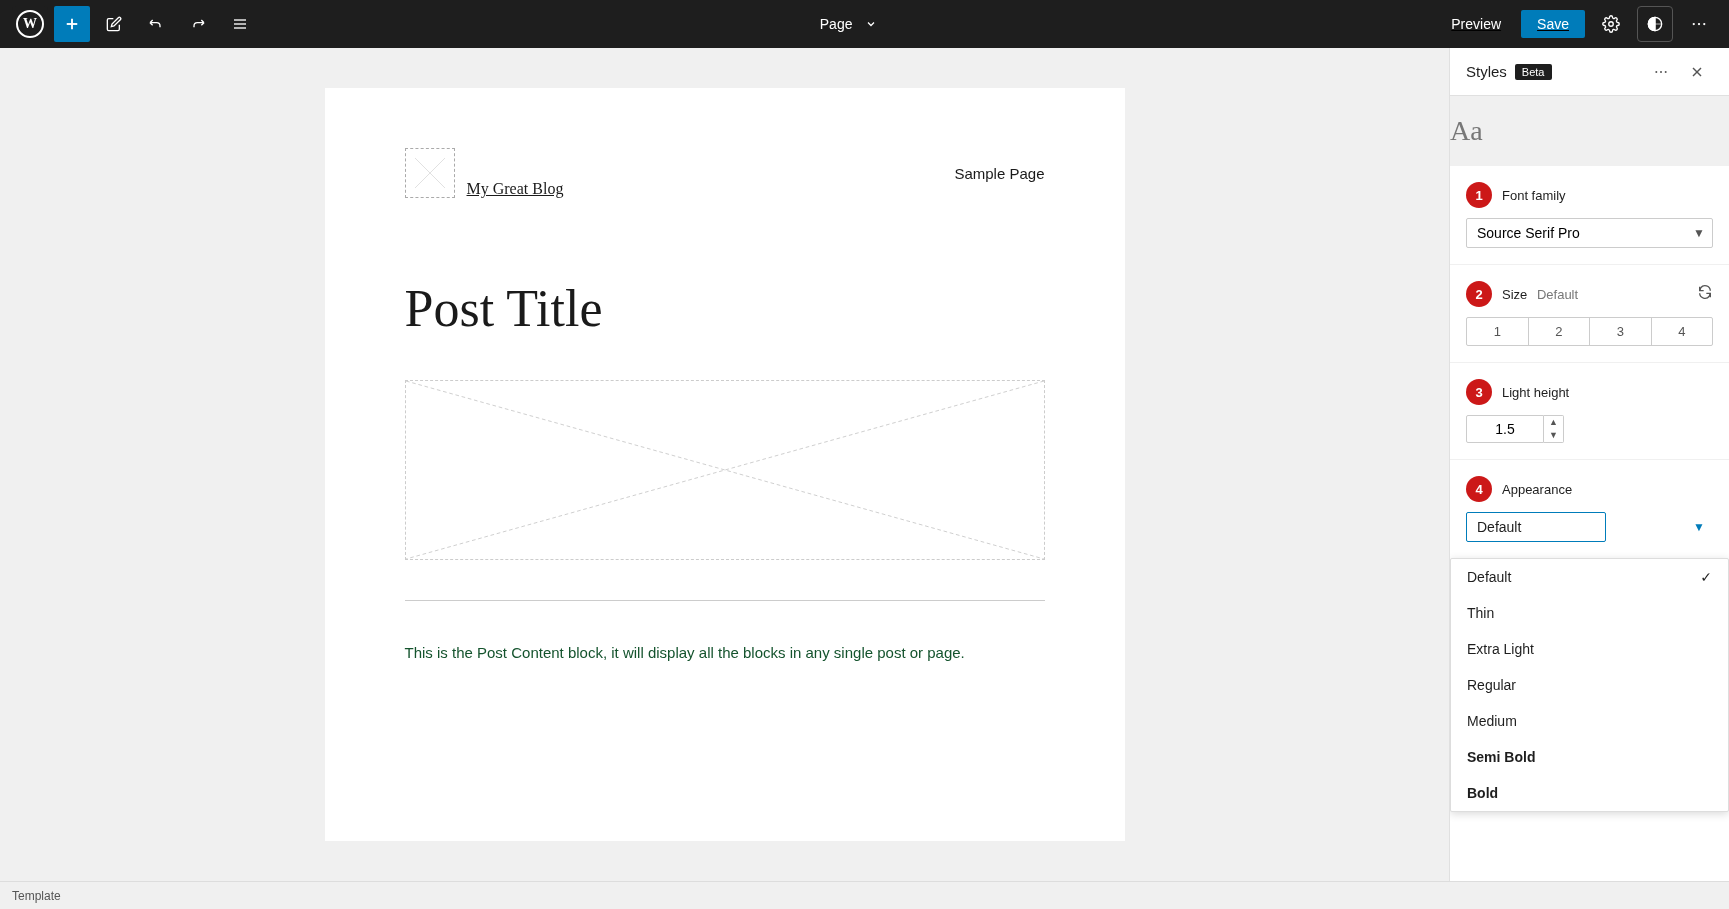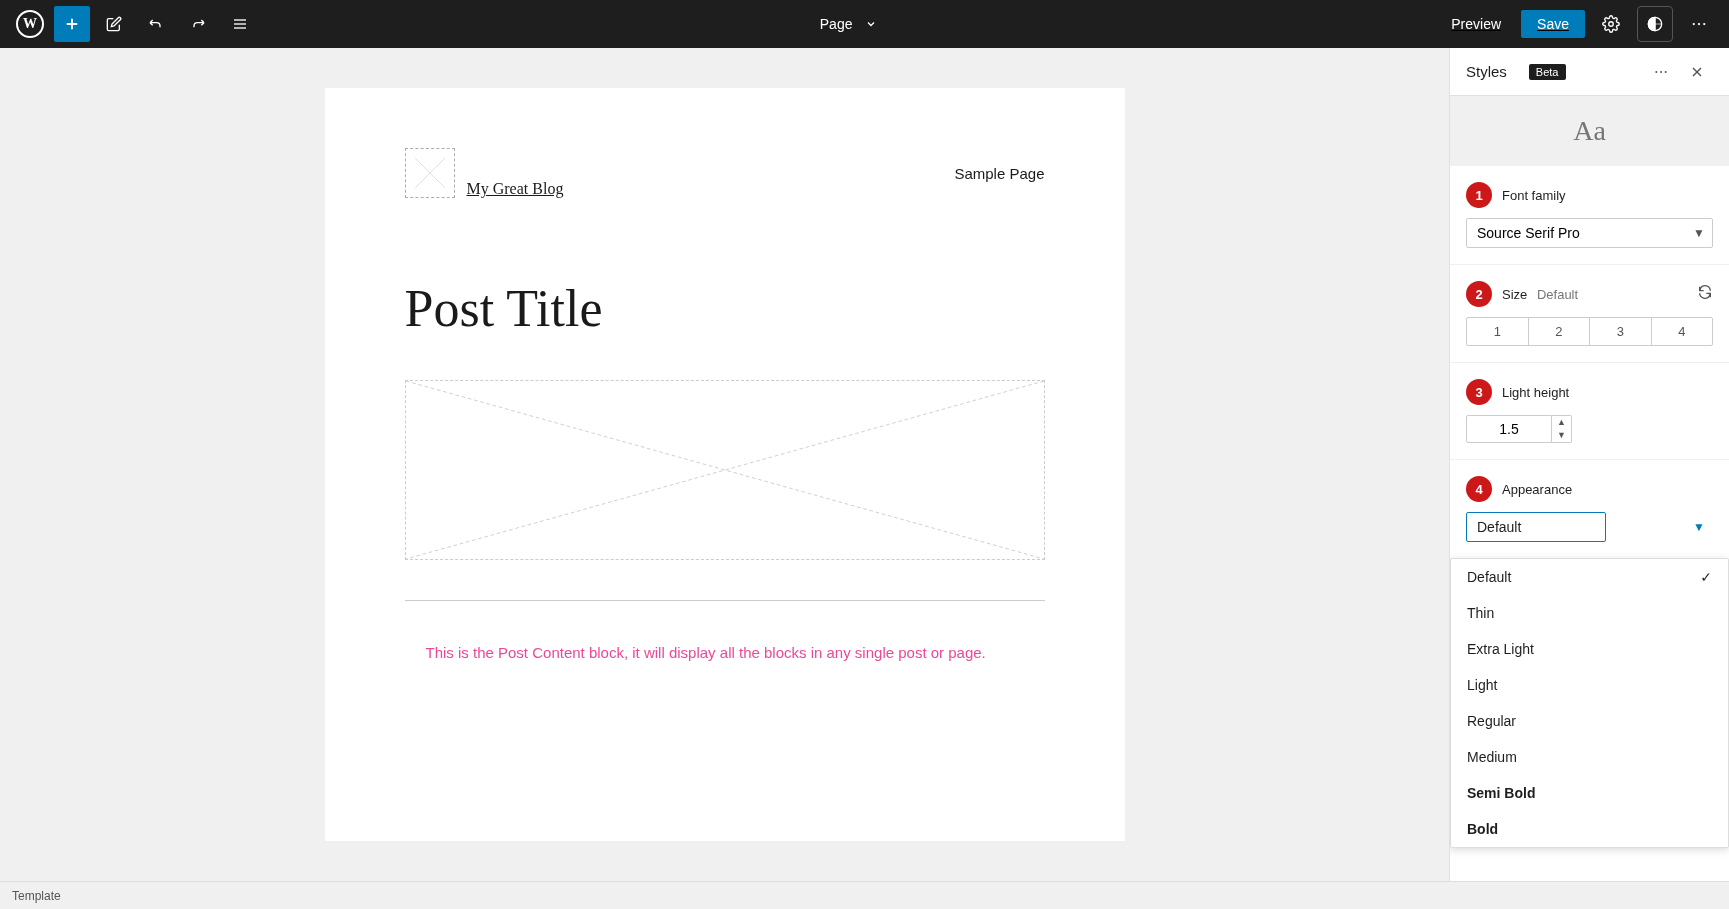--- a/index.html
+++ b/index.html
@@ -70,48 +70,48 @@
     
     .image-placeholder {
       width: 100%; border: 1.5px dashed #ccc; position: relative; height: 180px; margin-bottom: 40px; overflow: hidden;
     }
     .image-placeholder svg { position: absolute; top: 0; left: 0; width: 100%; height: 100%; }
 
     
     .divider { border: none; border-top: 1px solid #ccc; margin-bottom: 40px; }
 
     
-    .post-content { font-size: 15px; color: #ec4899; line-height: 1.6; margin-left: 21px; }
+    .post-content { font-size: 15px; color: #14532d; line-height: 1.6; }
 
     
     .bottom-bar {
       height: 28px; background: #f0f0f0; border-top: 1px solid #ddd; display: flex; align-items: center; padding: 0 12px; font-size: 12px; color: #555;
     }
 
     
     .right-panel {
       width: 280px; background: white; border-left: 1px solid #e0e0e0; display: flex; flex-direction: column; overflow: hidden; flex-shrink: 0;
     }
 
     .panel-header {
       display: flex; align-items: center; justify-content: space-between; padding: 0 16px; height: 48px; border-bottom: 1px solid #e0e0e0;
     }
-    .panel-title-area { display: flex; align-items: center; gap: 22px; }
+    .panel-title-area { display: flex; align-items: center; gap: 8px; }
     .panel-title { font-size: 15px; font-weight: 500; color: #1e1e1e; }
     .beta-badge {
       background: #1e1e1e; color: white; font-size: 11px; padding: 2px 7px; border-radius: 2px; font-weight: 500;
     }
     .panel-header-icons { display: flex; align-items: center; gap: 4px; }
     .panel-icon-btn {
       width: 32px; height: 32px; background: transparent; border: none; cursor: pointer; display: flex; align-items: center; justify-content: center; border-radius: 4px; font-size: 16px; color: #555;
     }
 
     
     .preview-area {
-      background: #f0f0f0; display: flex; align-items: center; justify-content: center; height: 70px; flex-shrink: 0;
+      background: #f0f0f0; display: flex; align-items: center; justify-content: flex-start; height: 70px; flex-shrink: 0;
     }
     .preview-aa { font-size: 28px; color: #777; font-family: Georgia, serif; }
 
     
     .panel-body { flex: 1; overflow-y: auto; padding: 0; }
 
     .section { padding: 16px; border-bottom: 1px solid #f0f0f0; }
 
     .step-label {
       display: flex; align-items: center; gap: 10px; margin-bottom: 10px;
@@ -139,21 +139,21 @@
       display: flex; align-items: center; border: 1px solid #ccc; border-radius: 2px; overflow: hidden;
     }
     .size-mark {
       flex: 1; text-align: center; padding: 6px 0; font-size: 13px; color: #555; cursor: pointer; border-right: 1px solid #ccc;
     }
     .size-mark:last-child { border-right: none; }
 
     
     .line-height-input-wrap { display: flex; align-items: center; }
     .line-height-input {
-      width: 86px; padding: 5px 8px; border: 1px solid #ccc; border-radius: 2px; font-size: 14px; text-align: center;
+      width: 78px; padding: 5px 8px; border: 1px solid #ccc; border-radius: 2px; font-size: 14px; text-align: center;
     }
     .spinner-btns {
       display: flex; flex-direction: column; border: 1px solid #ccc; border-left: none; border-radius: 0 2px 2px 0; overflow: hidden;
     }
     .spinner-btn {
       background: white; border: none; cursor: pointer; font-size: 9px; color: #555; padding: 2px 5px; line-height: 1;
     }
 
     
     .appearance-select-wrapper { position: relative; }
@@ -399,23 +399,20 @@
           <span>Default</span>
           <span class="check">✓</span>
         </div>
         <div class="dropdown-item">
           <span>Thin</span>
         </div>
         <div class="dropdown-item">
           <span>Extra Light</span>
         </div>
         <div class="dropdown-item">
-          <span>Light</span>
-        </div>
-        <div class="dropdown-item">
           <span>Regular</span>
         </div>
         <div class="dropdown-item">
           <span>Medium</span>
         </div>
         <div class="dropdown-item" style="font-weight:600;">
           <span>Semi Bold</span>
         </div>
         <div class="dropdown-item" style="font-weight:700;">
           <span>Bold</span>

